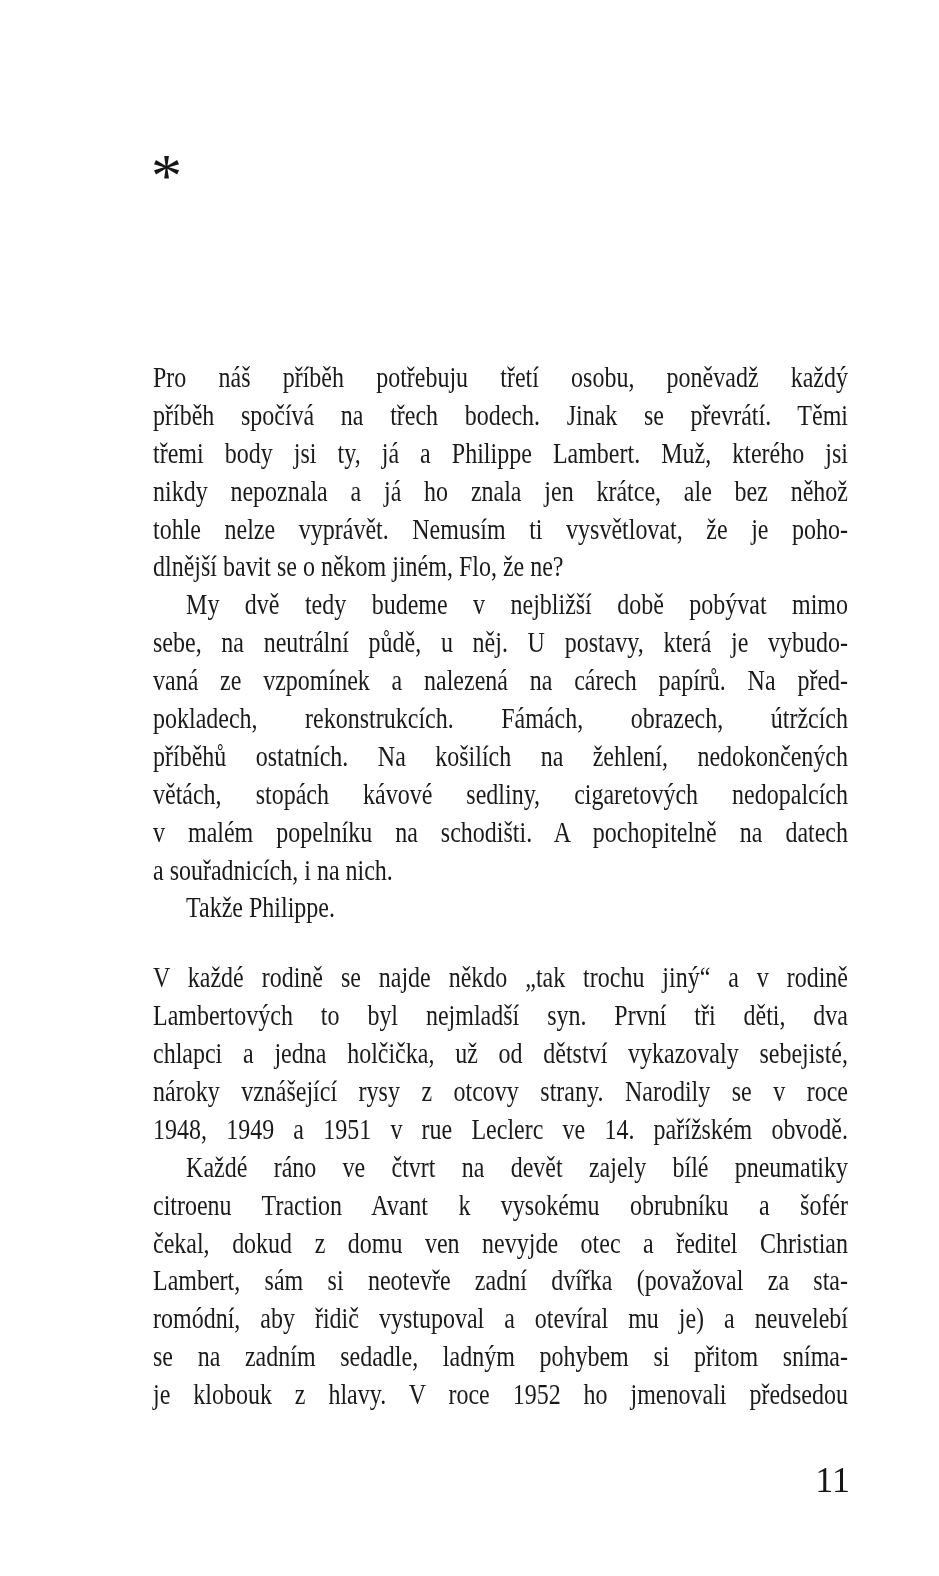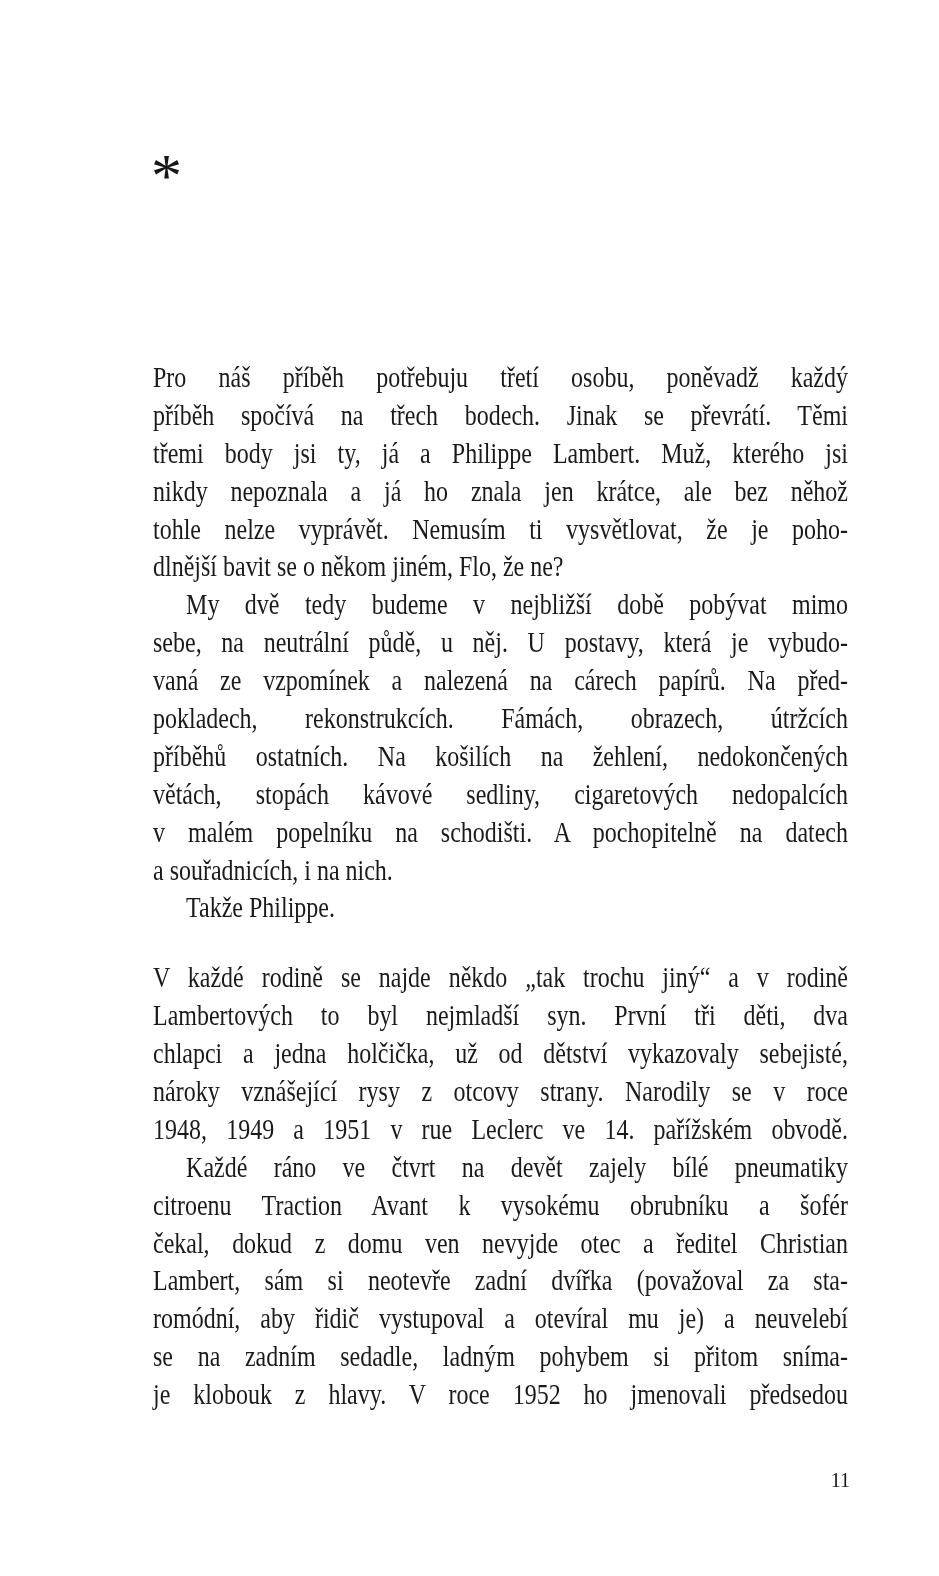--- a/index.html
+++ b/index.html
@@ -48,21 +48,21 @@
   .line.indent {
     text-indent: 40px;
   }
   .section-break {
     height: 32px;
   }
   .page-number {
     position: absolute;
     right: 89px;
     top: 1466px;
-    font-size: 20px;
+    font-size: 36px;
     line-height: 29px;
     text-align: right;
     color: #161616;
   }
 </style>
 </head>
 <body>
 
 <div class="page">
   <div class="ornament">*</div>

